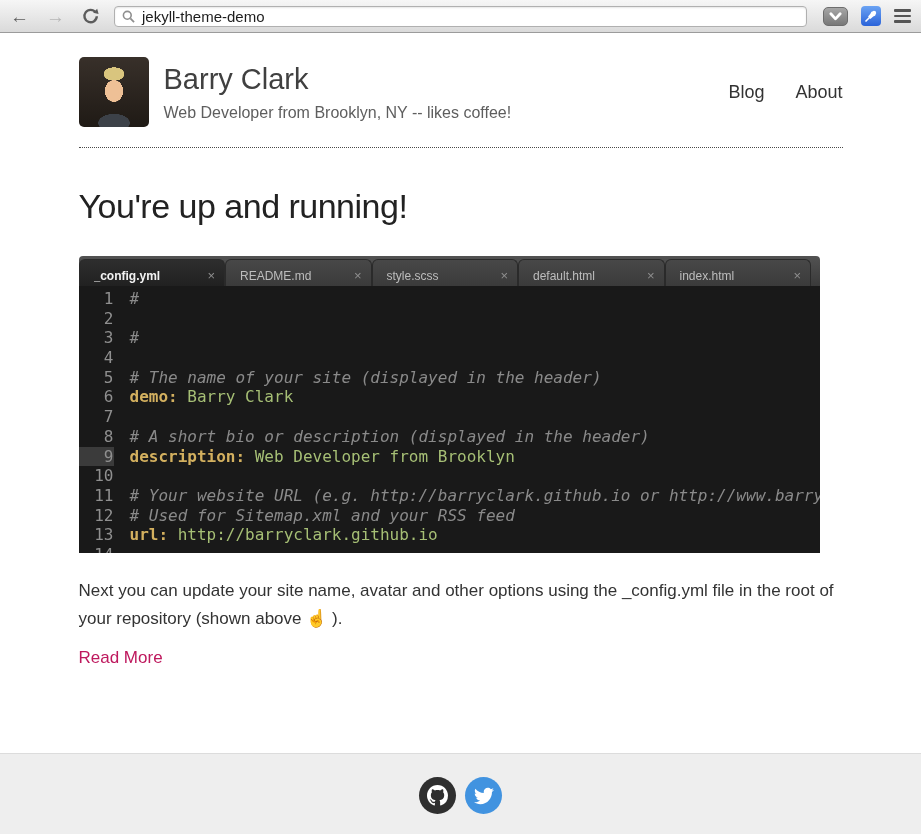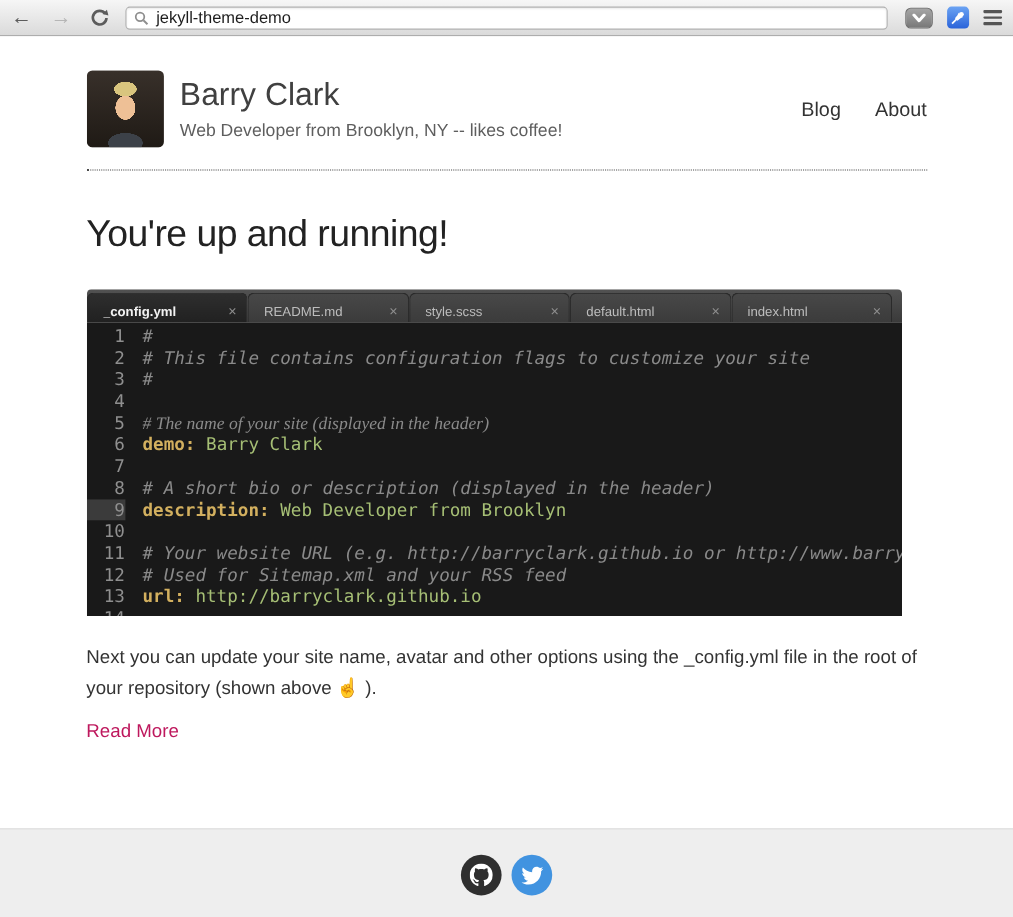--- a/index.html
+++ b/index.html
@@ -43,21 +43,21 @@
   .pin-btn {
     width: 20px; height: 20px; border-radius: 4px;
     background: linear-gradient(#6ba3f3, #2a63d9);
     display: flex; align-items: center; justify-content: center;
   }
   .menu-btn { display: flex; flex-direction: column; gap: 3px; padding: 2px 0; }
   .menu-btn i { display: block; width: 17px; height: 2.5px; background: #555; border-radius: 1px; }
 
   
   .page { flex: 1; background: #fff; }
-  .container { width: 764px; margin: 9px auto; }
+  .container { width: 764px; margin: 2px auto; }
 
   .site-header { display: flex; align-items: center; padding-top: 22px; }
   .avatar {
     width: 70px; height: 70px; border-radius: 5px; flex: none; margin-right: 15px;
     background-color: #27211b;
     background-image:
       radial-gradient(ellipse 26px 15px at 35px 66px, #3c4148 60%, rgba(0,0,0,0) 61%),
       radial-gradient(ellipse 15px 18px at 35px 34px, #eec096 60%, rgba(0,0,0,0) 61%),
       radial-gradient(ellipse 17px 11px at 35px 17px, #d9c57e 60%, rgba(0,0,0,0) 61%),
       linear-gradient(#38302a, #1f1a15);
@@ -200,33 +200,32 @@
               <span class="etab-close">×</span>
             </div>
           </div>
         <div class="code" style="background: rgb(25, 25, 25);">
             <div class="code-row">
               <span class="gutter" style="color: rgb(143, 143, 143);">1</span>
               <span class="code-text"><span style="color: rgb(138, 138, 138); font-style: italic;">#</span></span>
             </div>
             <div class="code-row">
               <span class="gutter" style="color: rgb(143, 143, 143);">2</span>
-              <span class="code-text"><span style="color: rgb(138, 138, 138); font-style: italic;"># This file contains configuration flags to customize your site</span></span>
             </div>
             <div class="code-row">
               <span class="gutter" style="color: rgb(143, 143, 143);">3</span>
               <span class="code-text"><span style="color: rgb(138, 138, 138); font-style: italic;">#</span></span>
             </div>
             <div class="code-row">
               <span class="gutter" style="color: rgb(143, 143, 143);">4</span>
               <span class="code-text"></span>
             </div>
             <div class="code-row">
               <span class="gutter" style="color: rgb(143, 143, 143);">5</span>
-              <span class="code-text"><span style="color: rgb(138, 138, 138); font-style: italic; font-family: Liberation Serif, serif;"># The name of your site (displayed in the header)</span></span>
+              <span class="code-text"><span style="color: rgb(138, 138, 138); font-style: italic;"># The name of your site (displayed in the header)</span></span>
             </div>
             <div class="code-row">
               <span class="gutter" style="color: rgb(143, 143, 143);">6</span>
               <span class="code-text"><span style="color: rgb(211, 176, 95); font-weight: bold;">demo:</span><span style="color: rgb(166, 191, 117);"> Barry Clark</span></span>
             </div>
             <div class="code-row">
               <span class="gutter" style="color: rgb(143, 143, 143);">7</span>
               <span class="code-text"></span>
             </div>
             <div class="code-row">

